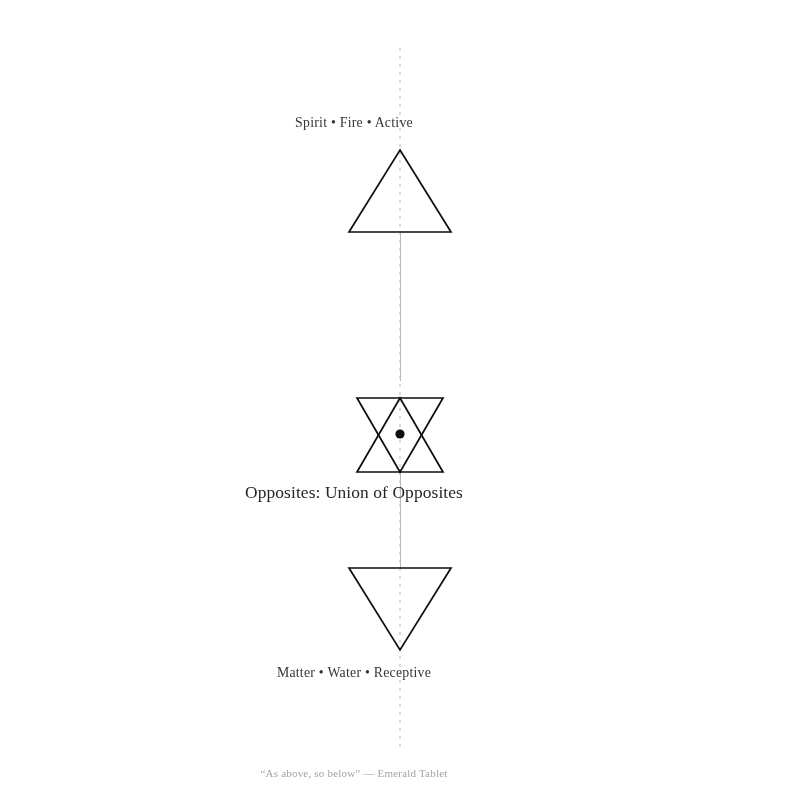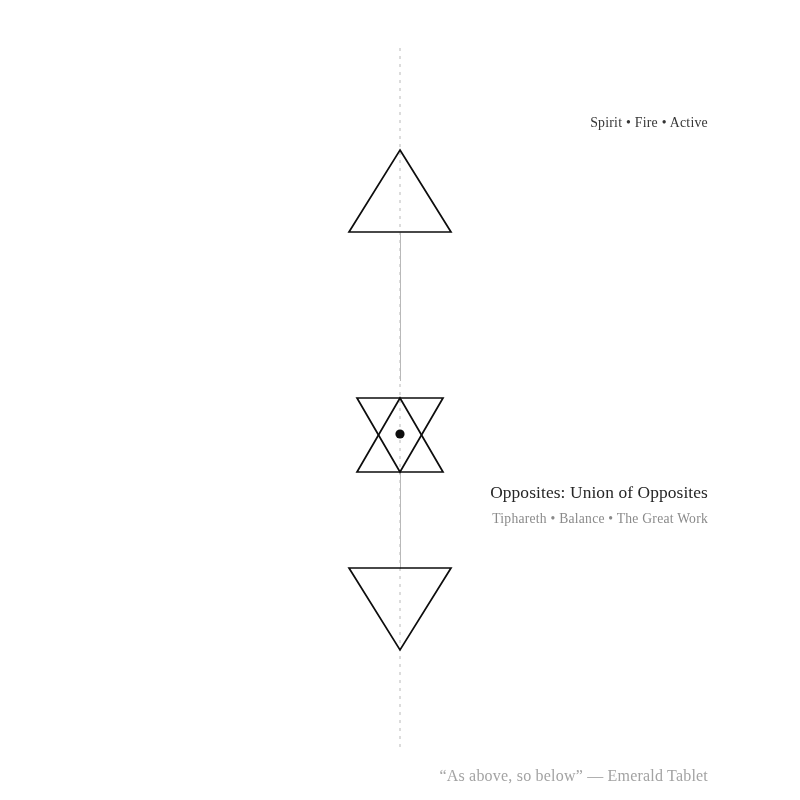--- a/index.html
+++ b/index.html
@@ -44,21 +44,21 @@
     background: #b9b9b9;
   }
   .connector-upper { top: 233px; height: 148px; }
   .connector-lower { top: 472px; height: 97px; }
 
   
   .label {
     position: absolute;
     left: 0;
     width: 708px;
-    text-align: right;
+    text-align: center;
     white-space: nowrap;
   }
   .label-top {
     top: 115px;
     font-size: 13.8px;
     color: #353535;
     letter-spacing: 0.25px;
   }
   .label-bottom {
     top: 665px;
@@ -73,21 +73,21 @@
     letter-spacing: 0.1px;
   }
   .subtitle {
     top: 511px;
     font-size: 13.6px;
     color: #8a8a8a;
     letter-spacing: 0.25px;
   }
   .footer-note {
     top: 767px;
-    font-size: 16px;
+    font-size: 11px;
     color: #a3a3a3;
     letter-spacing: 0.2px;
   }
 
   
   .figure {
     position: absolute;
     left: 0;
     top: 0;
     width: 800px;
@@ -126,18 +126,18 @@
       </g>
 
       <polygon class="stroke-shape" points="349,568 451,568 400,650"></polygon>
     </svg>
   </div>
 
   <div class="label label-top">Spirit • Fire • Active</div>
 
   <div class="label title-main">Opposites: Union of Opposites</div>
 
-  <div class="label subtitle">Tiphareth • Balance • The Great Work</div>
 
+  <div class="label label-bottom">Matter • Water • Receptive</div>
 
   <div class="label footer-note">“As above, so below” — Emerald Tablet</div>
 
 </div>
 
 </body></html>

